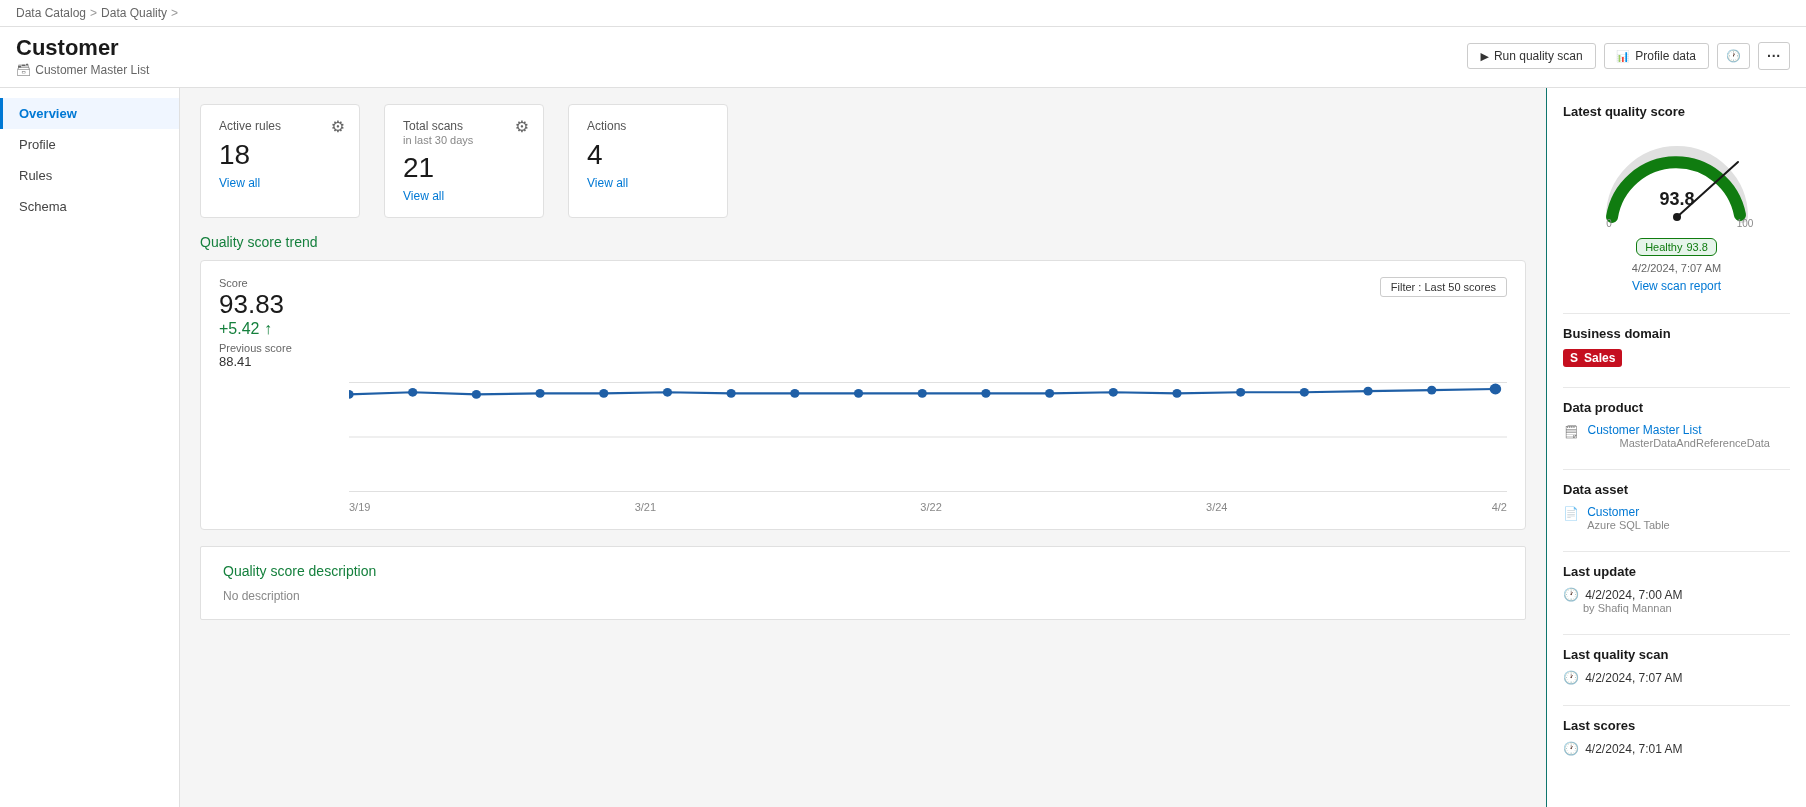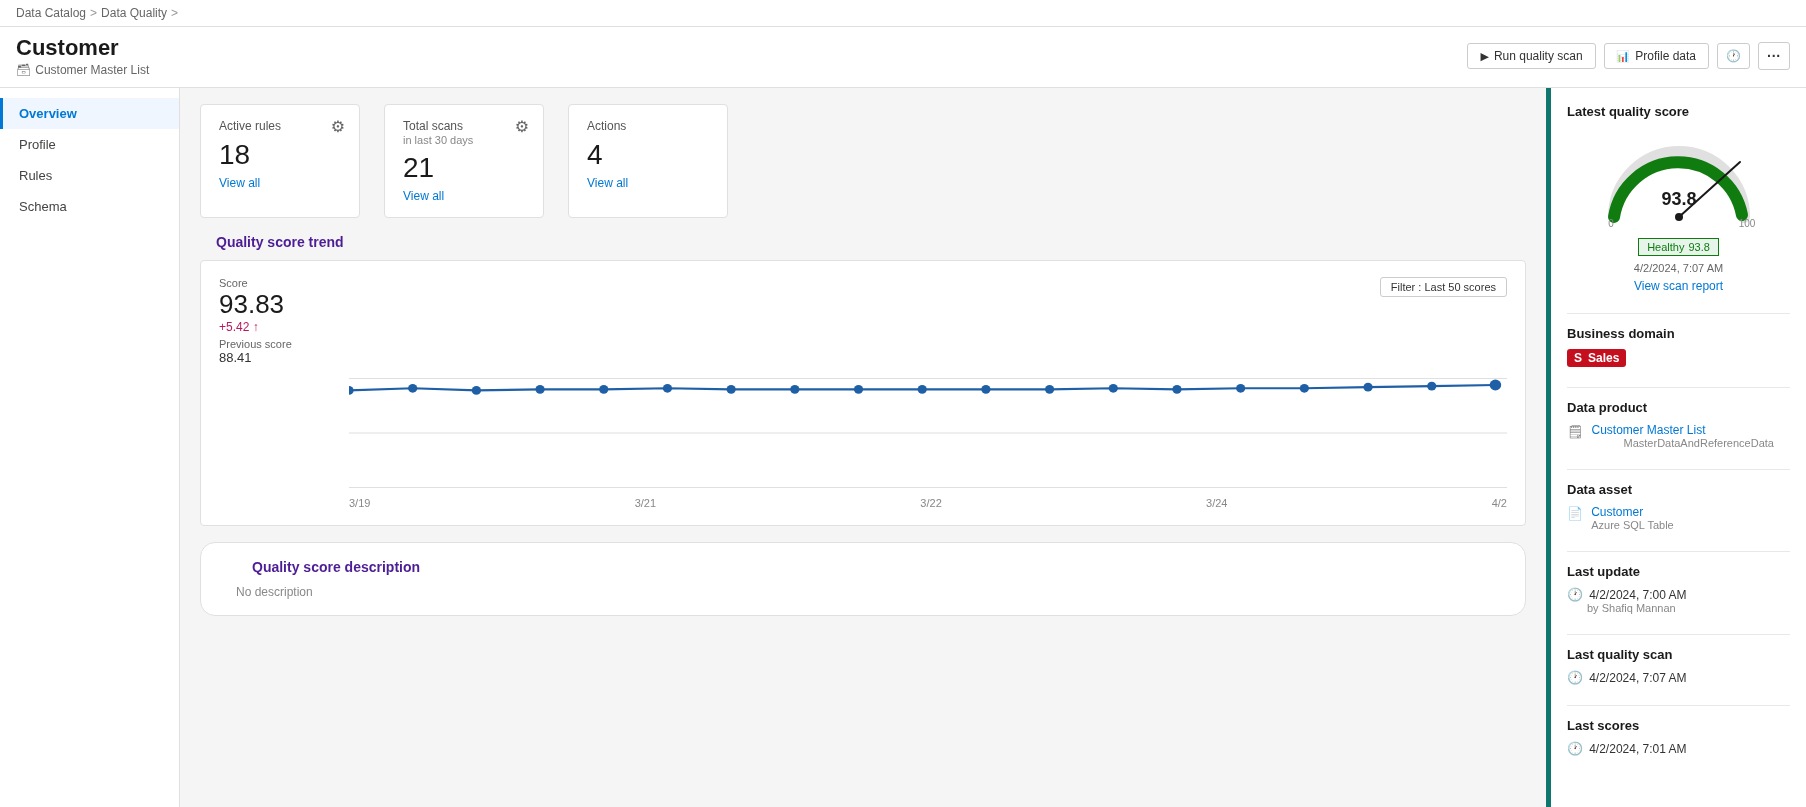--- a/index.html
+++ b/index.html
@@ -85,38 +85,38 @@
     }
     .stat-card .stat-icon {
       position: absolute; top: 12px; right: 14px;
       color: #666; font-size: 16px;
     }
     .stat-label { font-size: 12px; color: #555; font-weight: 500; }
     .stat-sublabel { font-size: 11px; color: #888; margin-top: 1px; }
     .stat-value { font-size: 28px; font-weight: 300; color: #1a1a1a; margin: 6px 0 4px 0; }
     .stat-link { font-size: 12px; color: #0078d4; text-decoration: none; cursor: pointer; }
 
-    .section-title { font-size: 14px; font-weight: 700; color: #4c1d95; margin-bottom: 10px; margin-left: 16px; }
+    .section-title { font-size: 14px; font-weight: 400; color: #15803d; margin-bottom: 10px; }
 
     .chart-card {
       background: #fff;
       border: 1px solid #e0e0e0;
       border-radius: 4px;
       padding: 16px 18px;
       margin-bottom: 16px;
     }
     .chart-header {
       display: flex;
       justify-content: space-between;
       align-items: flex-start;
       margin-bottom: 8px;
     }
     .score-display { font-size: 11px; color: #666; }
     .score-big { font-size: 26px; font-weight: 300; color: #1a1a1a; }
-    .change-pos { color: #be185d; font-size: 12px; font-weight: 500; }
+    .change-pos { color: #15803d; font-size: 16px; font-weight: 500; }
     .prev-score-label { font-size: 11px; color: #666; margin-top: 4px; }
     .prev-score-val { font-size: 13px; color: #333; }
 
     .filter-badge {
       border: 1px solid #ccc; border-radius: 3px; padding: 3px 10px;
       font-size: 11px; color: #333; cursor: pointer; background: #fff;
     }
 
     .chart-area {
       position: relative;
@@ -130,52 +130,52 @@
       justify-content: space-between;
       margin-left: 130px;
       margin-top: 4px;
       font-size: 11px;
       color: #888;
     }
 
     .description-card {
       background: #fff;
       border: 1px solid #e0e0e0;
-      border-radius: 15px;
-      padding: 16px 35px;
+      border-radius: 2px;
+      padding: 16px 22px;
     }
     .no-description { font-size: 12px; color: #888; margin-top: 8px; }
 
     
     .right-panel {
       width: 260px;
       min-width: 260px;
       background: #fff;
-      border-left: 5px solid #0f766e;
+      border-left: 1px solid #0f766e;
       padding: 16px;
       overflow-y: auto;
     }
 
     .panel-section { margin-bottom: 20px; }
     .panel-section-title { font-size: 13px; font-weight: 600; color: #1a1a1a; margin-bottom: 8px; }
 
     .gauge-container {
       position: relative;
       width: 160px;
       margin: 0 auto 8px auto;
     }
 
     .healthy-badge {
       display: inline-flex;
       align-items: center;
       gap: 4px;
       background: #e6f4ea;
       color: #107c10;
       border: 1px solid #107c10;
-      border-radius: 0;
+      border-radius: 6px;
       padding: 2px 8px;
       font-size: 11px;
       margin: 0 auto;
     }
 
     .score-date { font-size: 11px; color: #666; margin-top: 4px; }
     .scan-report-link { font-size: 12px; color: #0078d4; cursor: pointer; text-decoration: none; }
 
     .domain-badge {
       display: inline-flex;

